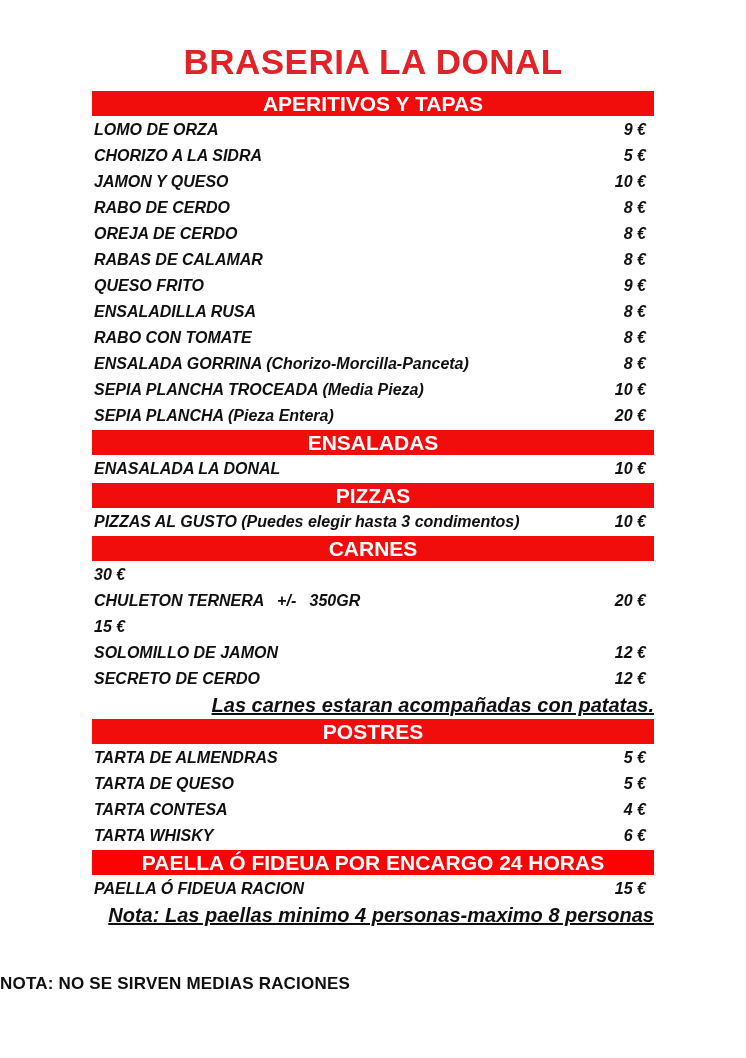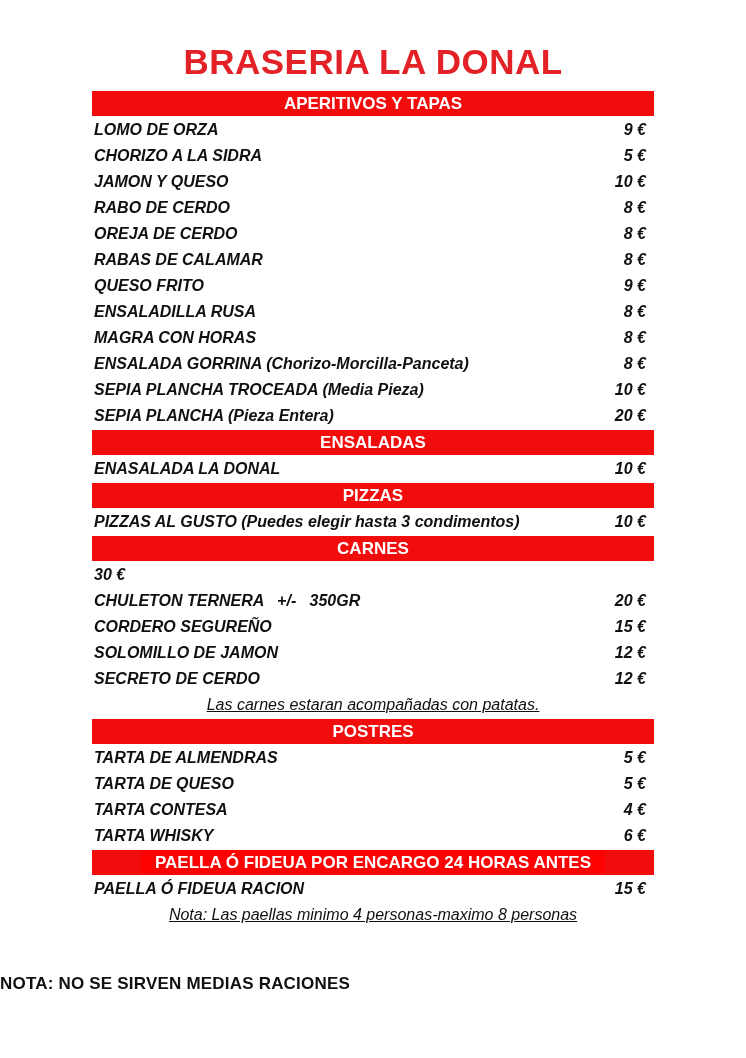--- a/index.html
+++ b/index.html
@@ -20,40 +20,41 @@
   .menu-table{
     width:562px;
     margin:10px 0 0 92px;
   }
   .section-header{
     background:var(--bar_red,#f20d0d);
     color:#ffffff;
     height:25px;line-height:25px;
     margin:1px 0;
     text-align:center;
-    font-size:17px;font-weight:700;
+    font-size:21px;font-weight:700;
   }
   .section-header .header-inner{display:inline-block;height:25px;line-height:25px;}
   .section-header.paella .header-inner{
     background:var(--bar_red_inner,#fd0202);
     padding:0 14px;
   }
   .row{
     display:flex;justify-content:space-between;align-items:flex-start;
     height:26px;line-height:26px;
     padding:0 8px 0 2px;
     font-size:16px;font-weight:700;font-style:italic;
   }
   .item-name{white-space:pre;}
   .item-price{white-space:pre;}
   .section-note{
     height:26px;line-height:26px;
-    text-align:center;
-    font-size:16px;font-style:italic;
+    text-align:right;
+    font-size:20px;font-style:italic;
     text-decoration:underline;
+    font-weight:bold;
   }
   .footer-note{
     margin-top:46px;
     text-align:left;
     font-size:17px;font-weight:700;
     letter-spacing:.2px;
   }
 </style>
 </head>
 <body>
@@ -93,21 +94,21 @@
       </div>
       <div class="row">
         <span class="item-name">QUESO FRITO</span>
         <span class="item-price">9 €</span>
       </div>
       <div class="row">
         <span class="item-name">ENSALADILLA RUSA</span>
         <span class="item-price">8 €</span>
       </div>
       <div class="row">
-        <span class="item-name">MAGRA CON HORAS</span>
+        <span class="item-name">RABO CON TOMATE</span>
         <span class="item-price">8 €</span>
       </div>
       <div class="row">
         <span class="item-name">ENSALADA GORRINA (Chorizo-Morcilla-Panceta)</span>
         <span class="item-price">8 €</span>
       </div>
       <div class="row">
         <span class="item-name">SEPIA PLANCHA TROCEADA (Media Pieza)</span>
         <span class="item-price">10 €</span>
       </div>
@@ -142,21 +143,20 @@
         <span class="header-inner">CARNES</span>
       </div>
       <div class="row">
         <span class="item-price">30 €</span>
       </div>
       <div class="row">
         <span class="item-name">CHULETON TERNERA   +/-   350GR</span>
         <span class="item-price">20 €</span>
       </div>
       <div class="row">
-        <span class="item-name">CORDERO SEGUREÑO</span>
         <span class="item-price">15 €</span>
       </div>
       <div class="row">
         <span class="item-name">SOLOMILLO DE JAMON</span>
         <span class="item-price">12 €</span>
       </div>
       <div class="row">
         <span class="item-name">SECRETO DE CERDO</span>
         <span class="item-price">12 €</span>
       </div>

